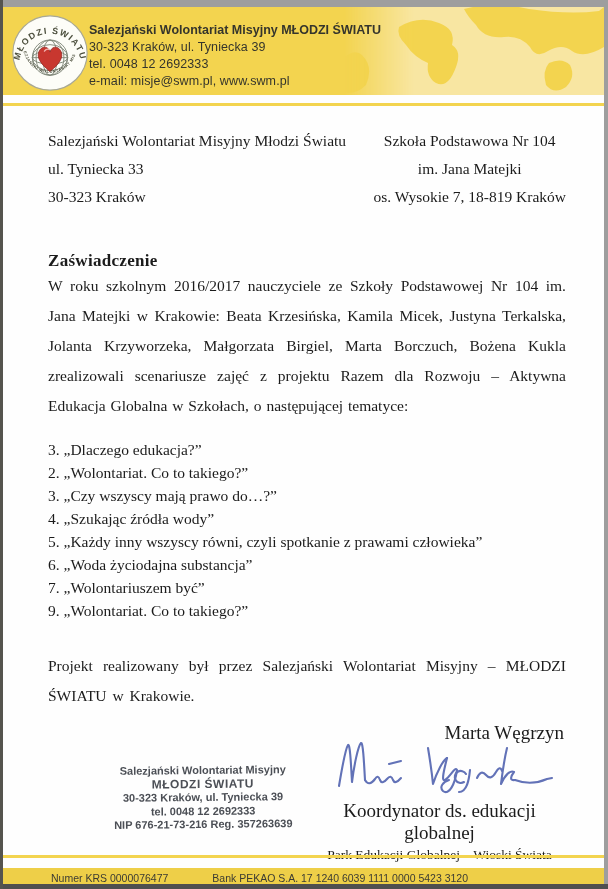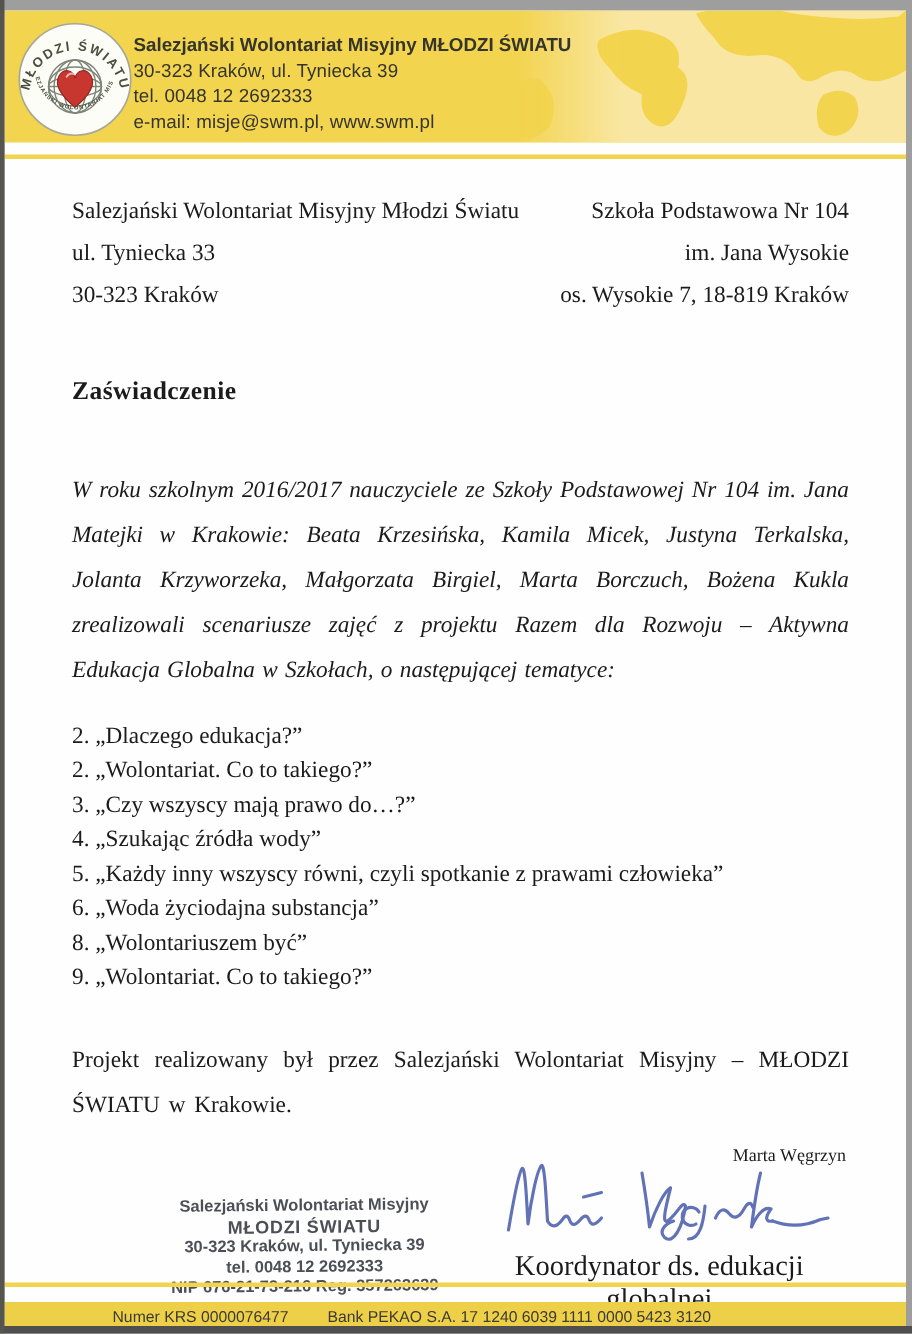--- a/index.html
+++ b/index.html
@@ -43,31 +43,31 @@
   .header-text .line1{font-weight:700;letter-spacing:0;}
   .sep-yellow{position:absolute;top:96px;left:0;width:100%;height:3px;background:var(--c-header-yellow);}
   
   .content{
     position:absolute;top:99px;left:0;width:100%;
     padding:21px 38px 0 45px;
     font-size:15.5px;
   }
   .address-row{display:flex;justify-content:space-between;line-height:28px;}
   .address-left{text-align:left;}
-  .address-right{text-align:right;}
+  .address-right{text-align:center;}
   .doc-title{
     text-align:left;font-weight:700;font-size:17px;margin-top:40px;letter-spacing:.3px;
   }
   .para{
-    margin-top:41px;text-align:justify;line-height:30px;word-spacing:1px;font-style:italic;
+    text-align:justify;line-height:30px;word-spacing:1px;
   }
   .topic-list{margin-top:17px;line-height:23px;}
   .topic-list div{white-space:nowrap;}
   .para2{margin-top:29px;text-align:justify;line-height:30px;word-spacing:2px;}
-  .sign-name{margin-top:11px;text-align:right;font-size:12px;padding-right:2px;}
+  .sign-name{margin-top:11px;text-align:right;font-size:19px;padding-right:2px;}
   
   .stamp-sig-row{position:relative;height:135px;margin-top:8px;}
   .stamp{
     position:absolute;left:55px;top:12px;width:200px;
     font-family:"Liberation Sans", sans-serif;font-weight:700;
     font-size:11px;line-height:13.5px;color:var(--c-stamp-ink);
     text-align:center;transform:rotate(-0.6deg);opacity:.92;
   }
   .stamp .s2{font-size:12px;letter-spacing:.5px;}
   .signature-block{
@@ -76,21 +76,21 @@
   .signature-svg{position:absolute;right:6px;top:-18px;width:235px;height:66px;}
   .role1{margin-top:48px;font-size:19px;line-height:22px;}
   .role2{font-size:13.5px;line-height:22px;}
   
   .footer-thinline{position:absolute;bottom:26px;left:0;width:100%;height:3px;background:var(--c-header-yellow);}
   .footer-band{
     position:absolute;bottom:0;left:0;width:100%;height:16px;
     background:var(--c-footer-yellow);overflow:hidden;
     font-family:"Liberation Sans", sans-serif;font-size:10.5px;color:#3b3b33;
   }
-  .footer-band .inner{display:flex;gap:26px;padding:4px 0 0 72px;white-space:nowrap;}
+  .footer-band .inner{display:flex;gap:44px;padding:4px 0 0 48px;white-space:nowrap;}
 </style>
 </head>
 <body>
 
 <div class="scan">
   <div class="page">
 
     <div class="header">
       <svg class="header-map" viewBox="0 0 260 88" preserveAspectRatio="none">
         <rect x="0" y="0" width="260" height="88" fill="var(--c-map-light)"></rect>
@@ -140,37 +140,37 @@
     <div class="content">
 
       <div class="address-row">
         <div class="address-left">
           <div>Salezjański Wolontariat Misyjny Młodzi Światu</div>
           <div>ul. Tyniecka 33</div>
           <div>30-323 Kraków</div>
         </div>
         <div class="address-right">
           <div>Szkoła Podstawowa Nr 104</div>
-          <div>im. Jana Wysokie</div>
+          <div>im. Jana Matejki</div>
           <div>os. Wysokie 7, 18-819 Kraków</div>
         </div>
       </div>
 
       <div class="doc-title">Zaświadczenie</div>
 
       <div class="para">W roku szkolnym 2016/2017 nauczyciele ze Szkoły Podstawowej Nr 104 im. Jana Matejki w Krakowie: Beata Krzesińska, Kamila Micek, Justyna Terkalska, Jolanta Krzyworzeka, Małgorzata Birgiel, Marta Borczuch, Bożena Kukla zrealizowali scenariusze zajęć z projektu Razem dla Rozwoju – Aktywna Edukacja Globalna w Szkołach, o następującej tematyce:</div>
 
       <div class="topic-list">
-        <div>2. „Dlaczego edukacja?”</div>
+        <div>3. „Dlaczego edukacja?”</div>
         <div>2. „Wolontariat. Co to takiego?”</div>
         <div>3. „Czy wszyscy mają prawo do…?”</div>
         <div>4. „Szukając źródła wody”</div>
         <div>5. „Każdy inny wszyscy równi, czyli spotkanie z prawami człowieka”</div>
         <div>6. „Woda życiodajna substancja”</div>
-        <div>8. „Wolontariuszem być”</div>
+        <div>7. „Wolontariuszem być”</div>
         <div>9. „Wolontariat. Co to takiego?”</div>
       </div>
 
       <div class="para2">Projekt realizowany był przez Salezjański Wolontariat Misyjny – MŁODZI ŚWIATU w Krakowie.</div>
 
       <div class="sign-name">Marta Węgrzyn</div>
 
       <div class="stamp-sig-row">
         <div class="stamp">
           <div>Salezjański Wolontariat Misyjny</div>

